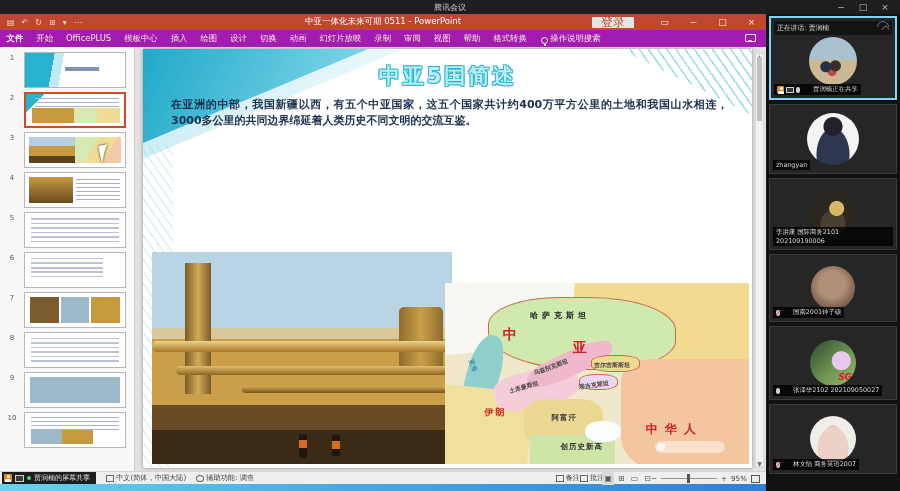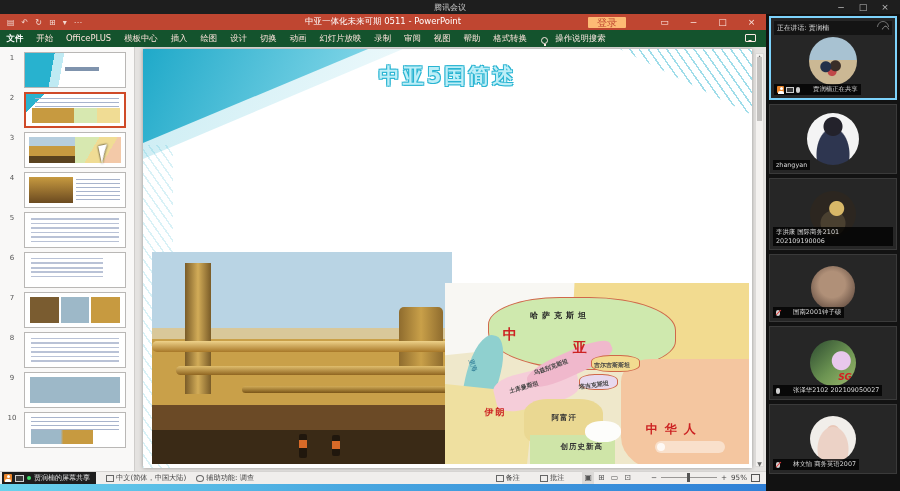--- a/index.html
+++ b/index.html
@@ -12,27 +12,27 @@
     color:#c9c9c9;font-size:8px;display:flex;align-items:center;justify-content:center}
   .topbar .wctrls{position:absolute;right:4px;top:0;height:14px;display:flex;align-items:center}
   .topbar .wc{width:22px;text-align:center;color:#bbb;font-size:9px;line-height:14px}
 
   
   .ppt{position:absolute;top:14px;left:0;width:766px;height:477px;display:flex;flex-direction:column;background:#e8e6e4}
   .titlebar{height:16px;background:#bf4631;color:#fff;display:flex;align-items:center;position:relative;flex:0 0 16px}
   .qat{display:flex;align-items:center;gap:7px;padding-left:7px;font-size:8px;color:#f3d9d2}
   .ppt-title{position:absolute;left:50%;transform:translateX(-50%);font-size:8.5px;color:#fff;white-space:nowrap}
   .tb-right{margin-left:auto;display:flex;align-items:center;height:16px}
-  .login-btn{background:#fdba74;color:#bf4631;font-size:10px;line-height:11px;padding:0 9px;margin-right:24px;border-radius:1px}
+  .login-btn{background:#e5e5e5;color:#bf4631;font-size:12px;line-height:11px;padding:0 9px;margin-right:16px;border-radius:1px}
   .tb-right .wc{width:29px;text-align:center;font-size:9px;color:#fde8e2;line-height:16px}
 
-  .ribbon{height:17px;background:#14532d;display:flex;align-items:center;color:#fde4dc;font-size:8.4px;position:relative;flex:0 0 17px}
+  .ribbon{height:17px;background:#a21caf;display:flex;align-items:center;color:#fde4dc;font-size:8.4px;position:relative;flex:0 0 17px}
   .rtab{padding:0 6.5px;line-height:17px;white-space:nowrap}
   .rtab:first-child{font-weight:bold;color:#fff}
-  .tellme{display:flex;align-items:flex-end;gap:7px;margin-left:8px;color:#fbe9e3}
+  .tellme{display:flex;align-items:flex-end;gap:2px;margin-left:8px;color:#fbe9e3}
   .bulb{width:7px;height:7px;border:1px solid #fbe9e3;border-radius:50%;position:relative}
   .bulb::after{content:"";position:absolute;left:2px;top:6px;width:2px;height:2px;background:#fbe9e3}
   .comment-ico{position:absolute;right:10px;top:4px;width:11px;height:8px;border:1px solid #fbe9e3;border-radius:1px}
   .comment-ico::after{content:"";position:absolute;left:2px;bottom:-3px;border:2px solid transparent;border-top-color:#fbe9e3}
 
   
   .work{flex:1;display:flex;position:relative;background:#e4e2e0;overflow:hidden}
 
   
   .thumbs{width:135px;background:#f9f8f7;border-right:1px solid #cfcdcb;padding:5px 4px 0 0;overflow:hidden}
@@ -142,21 +142,21 @@
     align-items:center;font-size:7.2px;color:#444;padding:0 6px;position:relative;white-space:nowrap}
   .share-toast{display:flex;align-items:center;gap:3px;background:#1d1d1d;color:#e0e0e0;
     height:12px;padding:0 6px 0 2px;margin-left:-4px;font-size:7px}
   .icon-person{width:8px;height:8px;border-radius:1px;background:#e8852c;position:relative}
   .icon-person::before{content:"";position:absolute;left:2.5px;top:1px;width:3px;height:3px;border-radius:50%;background:#fff}
   .icon-person::after{content:"";position:absolute;left:1px;top:4.5px;width:6px;height:3px;border-radius:2px 2px 0 0;background:#fff}
   .icon-monitor{width:9px;height:7px;border:1px solid #cfcfcf;background:#3a3a3a;position:relative}
   .dot-green{width:4px;height:4px;border-radius:50%;background:#3ddc68}
   .sb-item{display:flex;align-items:center;gap:2px;margin-left:10px}
   .sb-ico{width:8px;height:7px;border:1px solid #666;display:inline-block}
-  .sb-right{margin-left:auto;display:flex;align-items:flex-start;gap:20px}
+  .sb-right{margin-left:auto;display:flex;align-items:flex-end;gap:0}
   .viewbtns{display:flex;gap:6px;font-size:8px;color:#555}
   .viewbtns .active{background:#dcdad8;outline:2px solid #dcdad8}
   .zoomer{display:flex;align-items:center;gap:4px}
   .ztrack{width:56px;height:1px;background:#9a9896;position:relative}
   .zthumb{position:absolute;left:26px;top:-4px;width:3px;height:9px;background:#555}
   .fit-ico{width:9px;height:8px;border:1px solid #555}
 
   .bluestrip{height:7px;flex:0 0 7px;background:linear-gradient(90deg,#6ad2ec,#49a8e0 45%,#2f7fd6)}
 
   
@@ -309,20 +309,21 @@
 
       <div class="slide-wrap">
         <div class="slide">
           <div class="tri2"></div>
           <div class="tri"></div>
           <div class="stripes-tr"></div>
           <div class="stripes-left"></div>
 
           <div class="slide-title">中亚5国简述</div>
           <div class="slide-text">
+            <p>在亚洲的中部，我国新疆以西，有五个中亚国家，这五个国家共计约400万平方公里的土地和我国山水相连，3000多公里的共同边界绵延着人类历史不同文明的交流互鉴。</p>
           </div>
 
           <div class="photo">
             <div class="tower"></div>
             <div class="tank"></div>
             <div class="pipe p1"></div>
             <div class="pipe p2"></div>
             <div class="pipe p3"></div>
             <div class="worker w1"></div>
             <div class="worker w2"></div>

